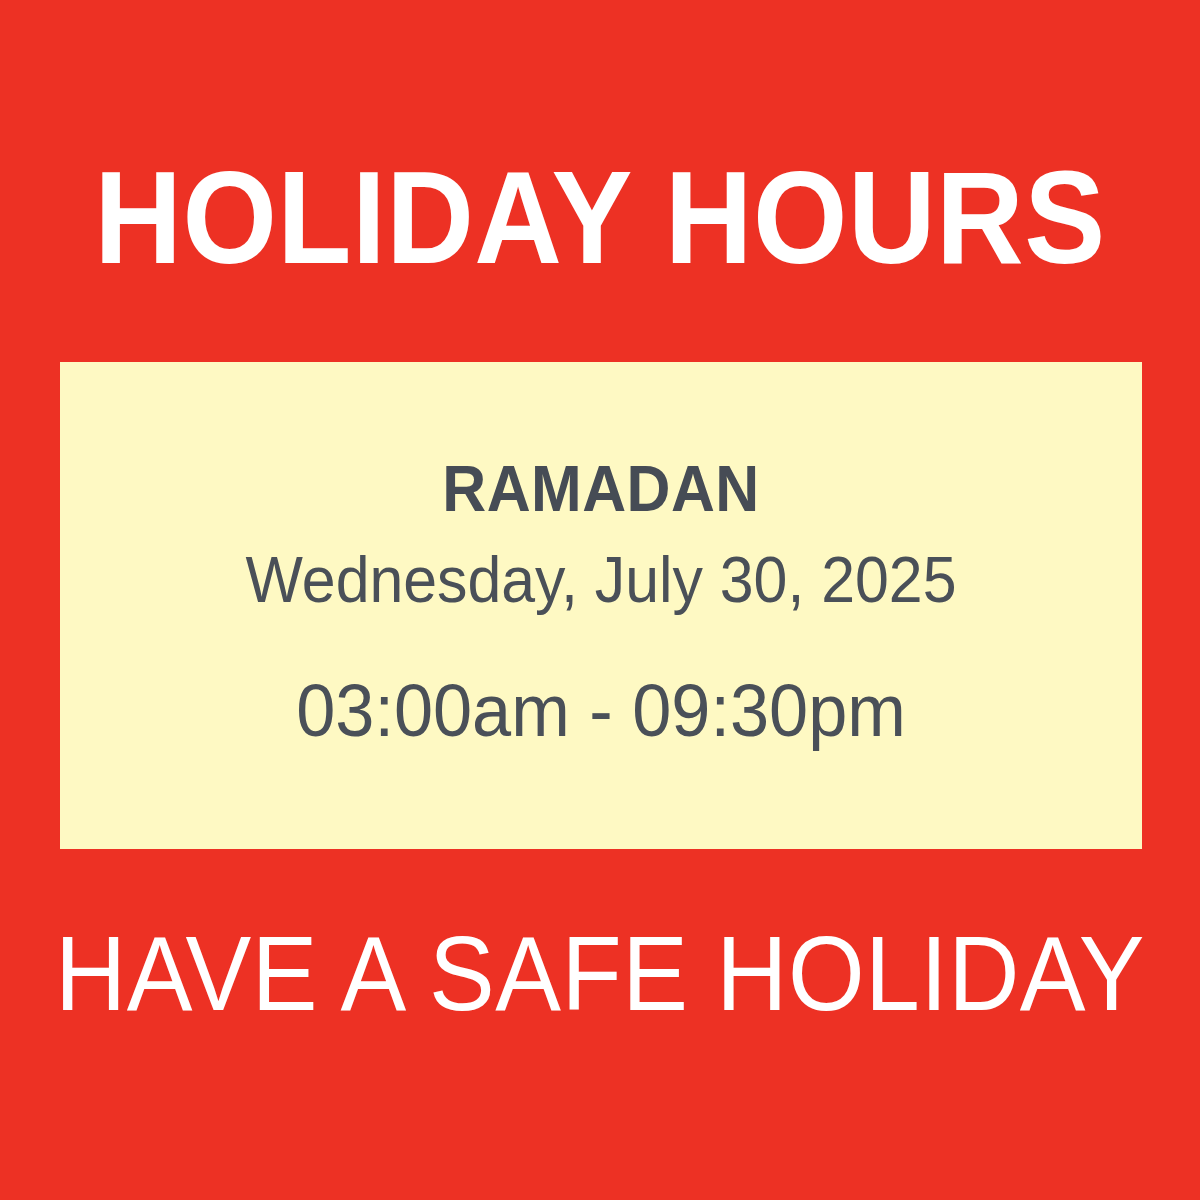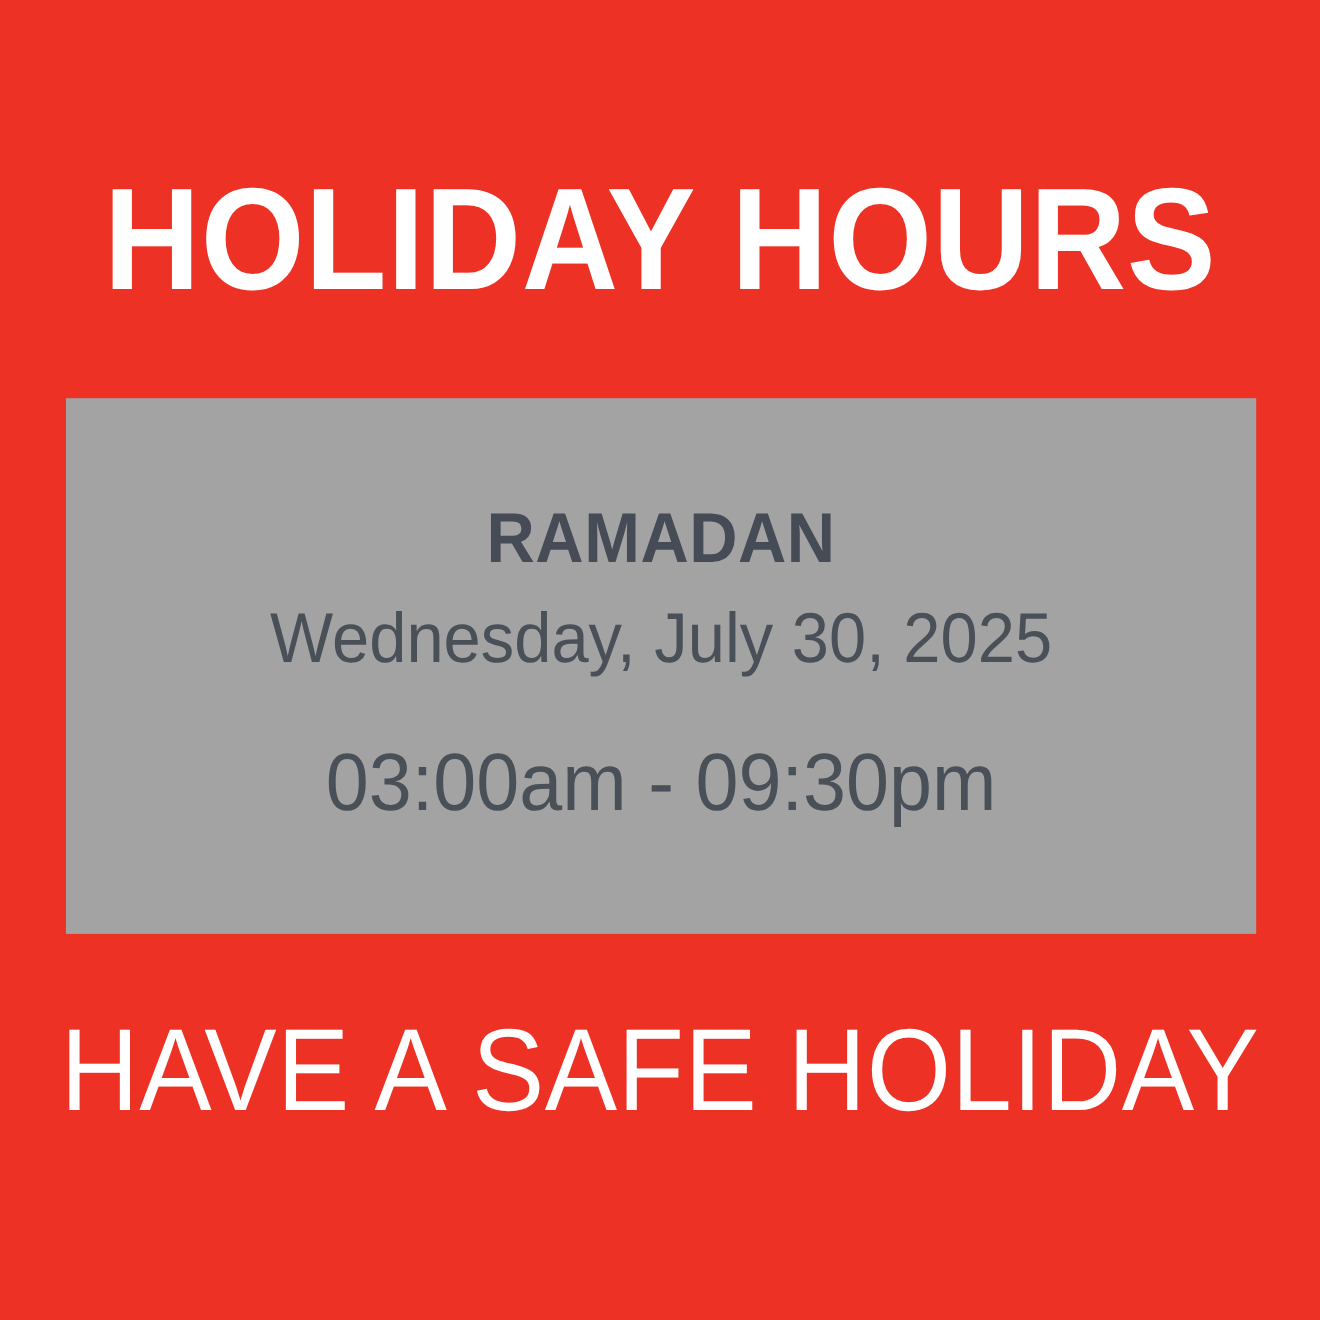--- a/index.html
+++ b/index.html
@@ -45,21 +45,21 @@
     white-space: nowrap;
   }
 
   
   .card {
     position: absolute;
     left: 60px;
     top: 362px;
     width: 1082px;
     height: 487px;
-    background: #a3a3a3;
+    background: #fef9c3;
     box-sizing: border-box;
     display: flex;
     flex-direction: column;
     align-items: center;
     justify-content: center;
   }
 
   .card-inner {
     width: 100%;
     text-align: center;

